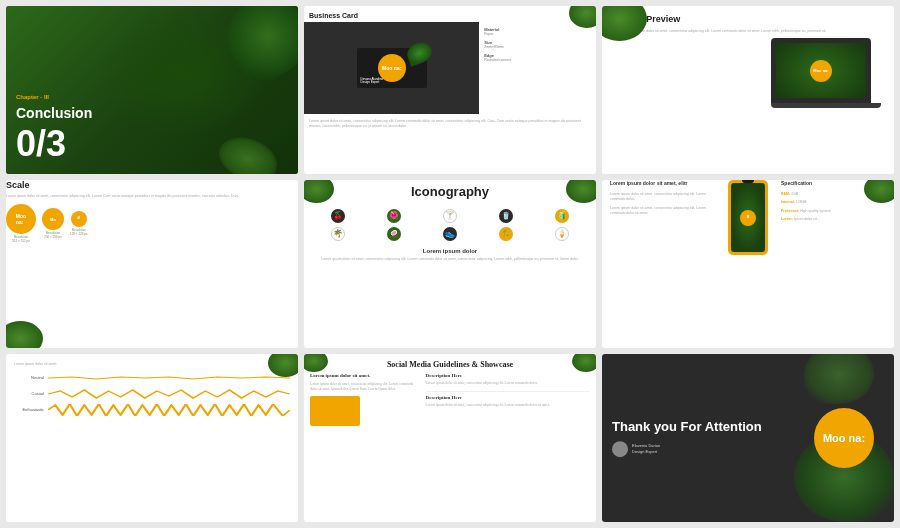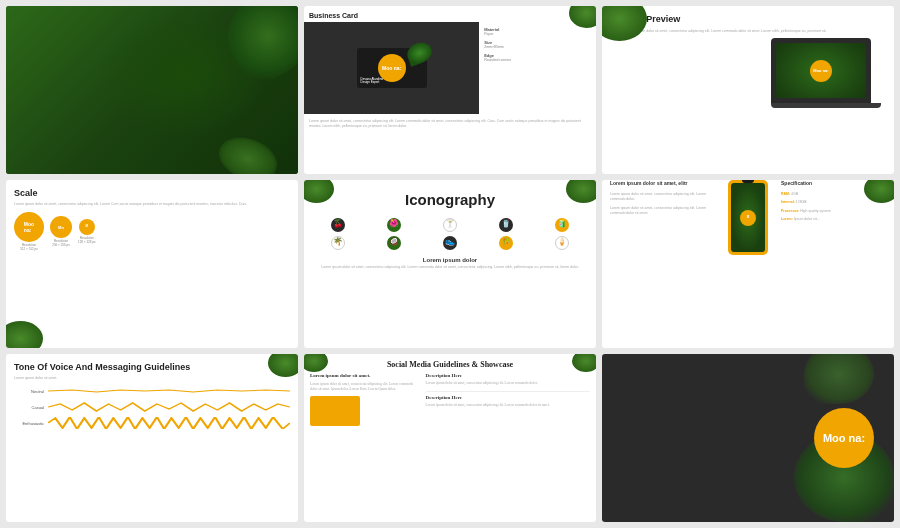--- a/index.html
+++ b/index.html
@@ -262,21 +262,20 @@
       background: #3a3a3a;
       border-radius: 0 0 4px 4px;
       margin: 0 auto;
     }
 
     
     .slide-4 {
       background: #fff;
     }
     .slide-4-content {
-      padding: 8px;
     }
     .slide-4-title {
       font-size: 9px;
       font-weight: bold;
       color: #222;
       margin-bottom: 2px;
     }
     .slide-4-lorem {
       font-size: 3.5px;
       color: #aaa;
@@ -326,24 +325,24 @@
       background: radial-gradient(ellipse, #4a8a2a 0%, #2a6015 70%);
       border-radius: 50% 50% 50% 0;
     }
 
     
     .slide-5 {
       background: #fff;
     }
     .slide-5-title {
       text-align: center;
-      font-size: 15px;
+      font-size: 13px;
       font-weight: bold;
       color: #222;
-      padding: 10px 0 4px;
+      padding: 4px 0 4px;
     }
     .icons-grid {
       display: grid;
       grid-template-columns: repeat(5, 1fr);
       gap: 4px;
       padding: 4px 8px;
     }
     .icon-item {
       display: flex;
       flex-direction: column;
@@ -715,20 +714,25 @@
       line-height: 1.1;
     }
   </style>
 </head>
 <body>
 
 <div class="slide slide-1">
   <div class="leaf-bg"></div>
   <div class="leaf-decor"></div>
   <div class="leaf-decor2"></div>
+  <div class="slide-1-content">
+    <div class="slide-1-chapter">Chapter · III</div>
+    <div class="slide-1-title">Conclusion</div>
+    <div class="slide-1-number">0/3</div>
+  </div>
 </div>
 
 <div class="slide slide-2">
   <div class="leaf-corner"></div>
   <div class="slide-header">Business
 Card</div>
   <div class="top-section">
     <div class="card-area">
       <div class="card-inner">
         <div class="card-leaf"></div>
@@ -884,23 +888,20 @@
         <span class="spec-label">Lorem: </span>
         <span class="spec-value">Ipsum dolor sit...</span>
       </div>
     </div>
   </div>
 </div>
 
 <div class="slide slide-7">
   <div class="leaf-tl"></div>
   <div class="slide-7-content">
-    <div class="slide-7-title">Tone Of Voice
-And Messaging
-Guidelines</div>
     <div class="slide-7-sub">Lorem ipsum dolor sit amet.</div>
     <div class="tone-row">
       <div class="tone-label">Neutral</div>
       <div class="tone-wave">
         <svg viewBox="0 0 100 12" preserveAspectRatio="none">
           <polyline points="0,6 10,5 20,7 30,5 40,6 50,5 60,7 70,5 80,6 90,5 100,6" fill="none" stroke="#f0a500" stroke-width="1"></polyline>
         </svg>
       </div>
     </div>
     <div class="tone-row">
@@ -944,19 +945,30 @@
         <div class="desc-title">Description Here</div>
         <div class="desc-body">Lorem ipsum dolor sit amet, consectetur adipiscing elit. Lorem commodo dolor sit amet.</div>
       </div>
     </div>
   </div>
 </div>
 
 <div class="slide slide-9">
   <div class="bg-leaf"></div>
   <div class="bg-leaf2"></div>
+  <div class="slide-9-content">
+    <div class="slide-9-title">Thank you For
+Attention</div>
+    <div class="slide-9-avatar">
+      <div class="avatar-circle"></div>
+      <div class="avatar-info">
+        <div>Elavenia Darian</div>
+        <div>Design Expert</div>
+      </div>
+    </div>
+  </div>
   <div class="slide-9-logo">
     <div class="big-logo">
       <span>Moo
 na:</span>
     </div>
   </div>
 </div>
 
 </body></html>

